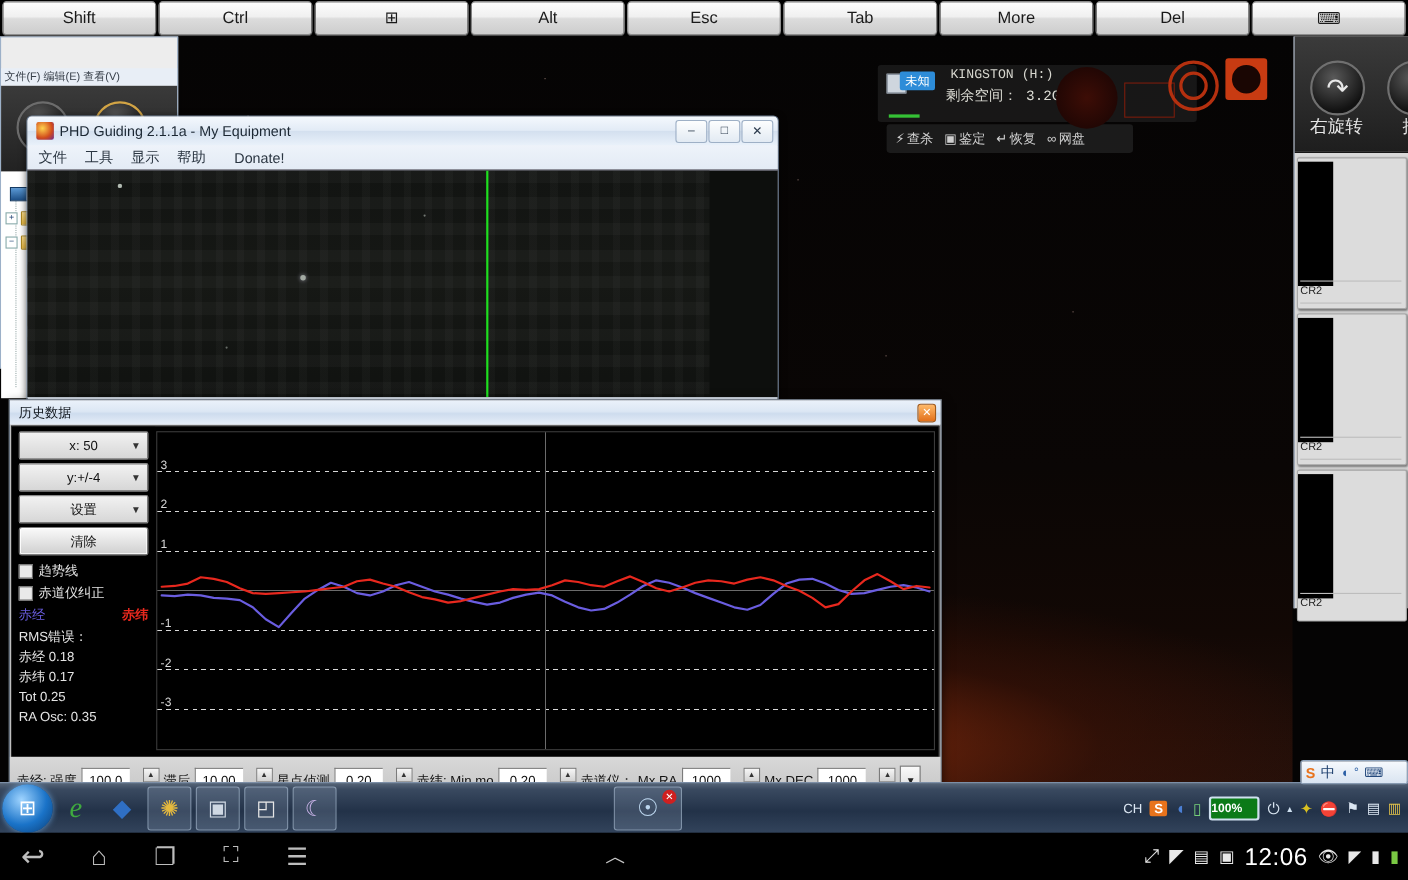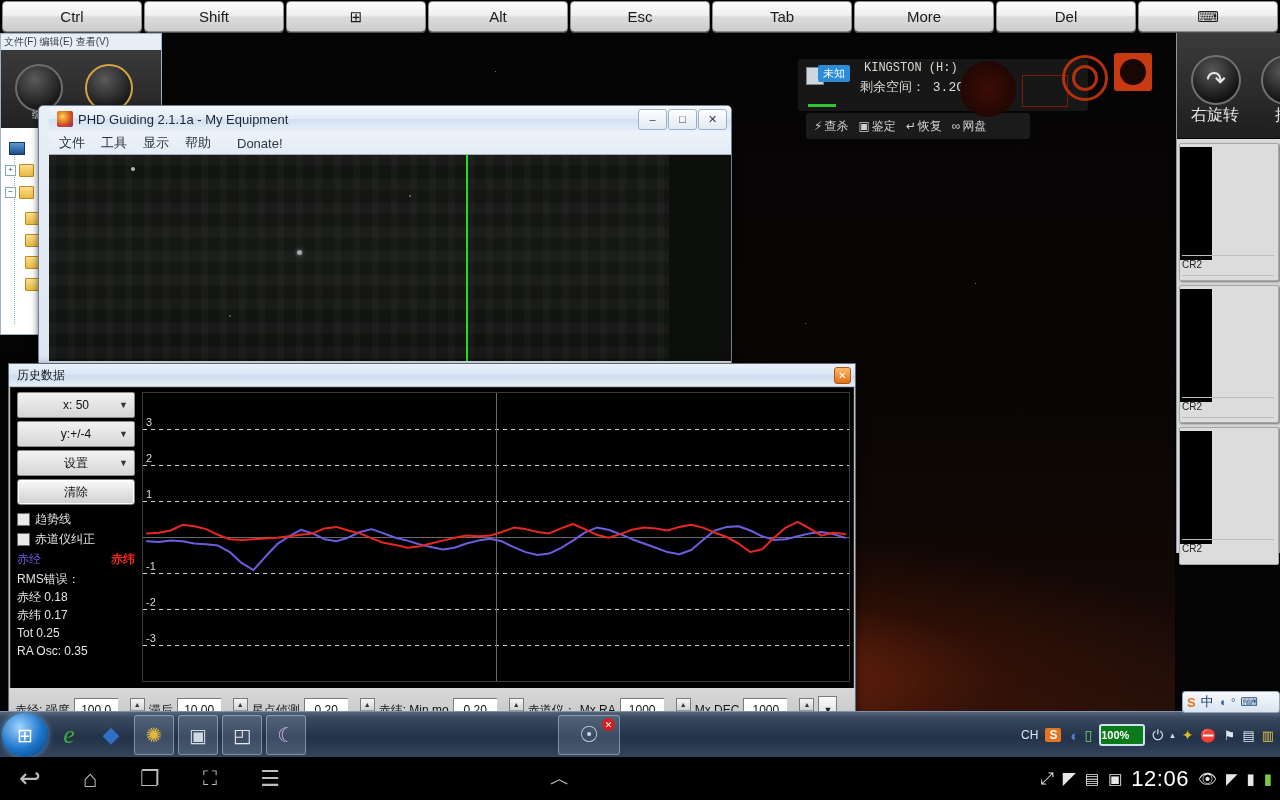--- a/index.html
+++ b/index.html
@@ -28,21 +28,21 @@
   #bgphoto{left:165px;top:0;width:1010px;height:678px;
     background:
       radial-gradient(ellipse 700px 200px at 55% 95%, rgba(140,45,12,.85) 0%, rgba(70,20,6,.45) 40%, rgba(0,0,0,0) 72%),
       radial-gradient(ellipse 420px 150px at 25% 99%, rgba(120,35,10,.55) 0%, rgba(0,0,0,0) 70%),
       linear-gradient(180deg,#050404 0%,#0a0605 58%,#120805 80%,#24100a 100%);
   }
   .star{position:absolute;width:1px;height:1px;background:#c9a49a;opacity:.65;}
 
   
   #backwin{left:0px;top:0px;width:160px;height:300px;background:#ededed;border:1px solid #9cb0c8;}
-  #backwin .bwmenu{height:14px;background:#e8eef6;font-size:10px;color:#39414b;padding:1px 3px;white-space:nowrap;overflow:hidden;}
+  #backwin .bwmenu{height:14px;background:#e8eef6;font-size:10px;color:#39414b;padding:1px 3px;white-space:nowrap;overflow:hidden;margin-top:28px;}
   #backwin .bwtool{height:78px;background:linear-gradient(180deg,#3a3a3a,#222);position:relative;overflow:hidden;}
   .tbtn{position:absolute;top:14px;width:44px;height:44px;border-radius:50%;
     background:radial-gradient(circle at 40% 30%,#5a5a5a,#1b1b1b 70%);border:2px solid #6c6c6c;}
   .tlabel{position:absolute;top:58px;font-size:10px;color:#ddd;width:52px;text-align:center;}
   #backwin .bwbody{background:#fff;height:206px;position:relative;overflow:hidden;}
   .treerow{position:absolute;left:8px;font-size:11px;color:#222;display:flex;align-items:center;gap:3px;}
   .texp{width:9px;height:9px;border:1px solid #8aa;background:#fff;font-size:8px;line-height:7px;text-align:center;color:#247;}
   .tfolder{width:13px;height:11px;background:linear-gradient(180deg,#ffe08a,#e8b942);border:1px solid #b48d23;border-radius:1px;}
   .tmon{width:14px;height:11px;background:linear-gradient(180deg,#5b9ad6,#1d4f86);border:1px solid #143a63;}
   .tdash{position:absolute;left:13px;width:1px;border-left:1px dotted #9aa;}
@@ -53,23 +53,23 @@
   .rbtn{position:absolute;top:22px;width:46px;height:46px;border-radius:50%;
     background:radial-gradient(circle at 42% 30%,#595959,#121212 72%);border:2px solid #707070;
     display:flex;align-items:center;justify-content:center;color:#e8e8e8;font-size:24px;}
   .rlabel{position:absolute;top:72px;font-size:16px;color:#e6e6e6;text-align:center;width:56px;}
   .thumbcard{position:relative;background:#dcdcdc;border:1px solid #a8a8a8;margin:4px 2px 0 2px;height:136px;border-radius:2px;box-shadow:1px 1px 2px rgba(0,0,0,.45);}
   .thumbimg{position:absolute;left:0;top:3px;width:32px;height:113px;background:#000;}
   .thumbname{position:absolute;left:2px;bottom:10px;font-size:10px;color:#222;}
   .thumbline{position:absolute;left:2px;right:4px;height:1px;background:#bdbdbd;}
 
   
-  #phdwin{left:38px;top:72px;width:682px;height:258px;
+  #phdwin{left:24px;top:72px;width:682px;height:258px;
     background:linear-gradient(180deg,#e8eef7 0%,#dde6f2 100%);
-    border:1px solid #6f8096;border-radius:5px 5px 0 0;box-shadow:0 2px 7px rgba(0,0,0,.6);padding-left:10px;}
+    border:1px solid #6f8096;border-radius:5px 5px 0 0;box-shadow:0 2px 7px rgba(0,0,0,.6);}
   #phdtitle{height:26px;display:flex;align-items:center;padding:0 4px;
     background:linear-gradient(180deg,#f4f8fd 0%,#e2ebf6 48%,#d4e0ef 52%,#e9f1fa 100%);
     border-radius:4px 4px 0 0;}
   #phdicon{width:16px;height:16px;margin:0 5px 0 4px;border-radius:2px;
     background:radial-gradient(circle at 35% 35%,#ffd34d,#d14b1c 60%,#6d2a8f 100%);}
   #phdtitletext{font-size:13px;color:#1b2733;flex:1;}
   .wbtn{width:27px;height:19px;margin-left:1px;border:1px solid #9eb0c6;border-radius:3px;
     background:linear-gradient(180deg,#fdfefe,#e2eaf3);display:flex;align-items:center;justify-content:center;
     font-size:11px;color:#2e3d4f;}
   #phdmenu{height:22px;display:flex;align-items:center;gap:16px;padding:0 10px;font-size:13px;color:#2b3642;
@@ -157,24 +157,24 @@
   #androidbar{left:0;top:757px;width:1280px;height:43px;background:#000;display:flex;align-items:center;}
   .navi{width:60px;height:43px;display:flex;align-items:center;justify-content:center;color:#bdbdbd;}
   #statusarea{margin-left:auto;display:flex;align-items:center;gap:9px;padding-right:8px;color:#e8e8e8;}
   #clock{font-size:22px;color:#fff;letter-spacing:.5px;}
 </style>
 </head>
 <body>
 
 <div id="vkbar" class="abs">
   <div class="vkey">
+      <span>Shift</span>
+    </div>
+  <div class="vkey">
       <span>Ctrl</span>
-    </div>
-  <div class="vkey">
-      <span>Shift</span>
     </div>
   <div class="vkey">
       <span class="win">⊞</span>
     </div>
   <div class="vkey">
       <span>Alt</span>
     </div>
   <div class="vkey">
       <span>Esc</span>
     </div>

